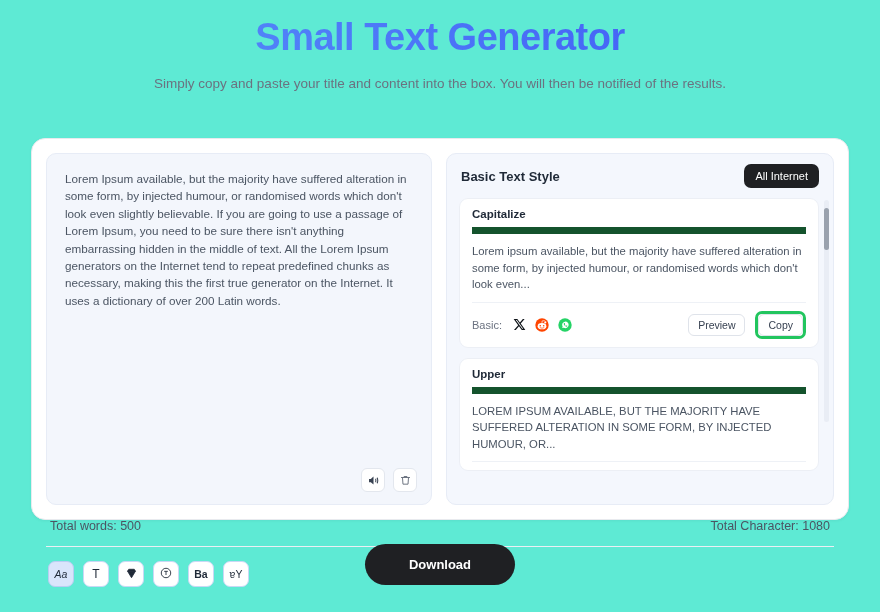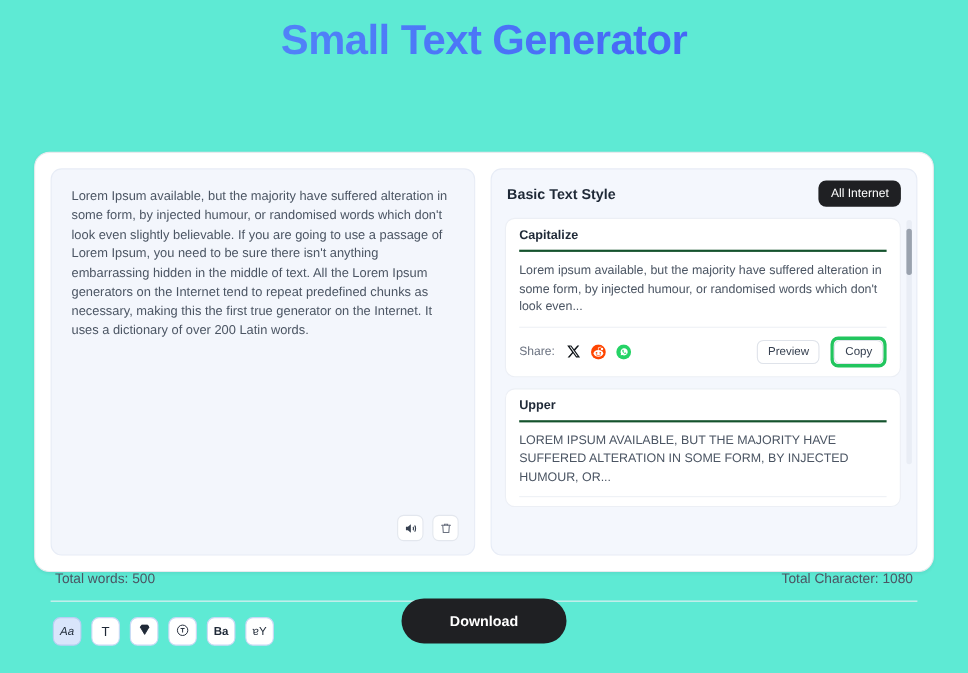--- a/index.html
+++ b/index.html
@@ -118,21 +118,21 @@
     background: #ffffff;
     border: 1px solid #eceff5;
     border-radius: 9px;
     padding: 9px 12px 8px 12px;
   }
   .style-name {
     font-size: 11.5px;
     font-weight: bold;
     color: #1f2937;
     padding-bottom: 7px;
-    border-bottom: 2px solid #14532d;
+    border-bottom: 7px solid #14532d;
   }
   .style-text {
     font-size: 11.3px;
     line-height: 16.5px;
     color: #4b5563;
     padding: 9px 0 9px 0;
     border-bottom: 1px solid #eef1f6;
   }
   .style-foot {
     display: flex;
@@ -209,20 +209,21 @@
     cursor: pointer;
   }
 </style>
 </head>
 <body>
 
 <div class="page">
 
   <div class="hdr">
     <div class="title">Small Text Generator</div>
+    <div class="subtitle">Simply copy and paste your title and content into the box. You will then be notified of the results.</div>
   </div>
 
   <div class="card">
     <div class="cols">
 
       <div class="editor">
         <div class="editor-text">Lorem Ipsum available, but the majority have suffered alteration in some form, by injected humour, or randomised words which don't look even slightly believable. If you are going to use a passage of Lorem Ipsum, you need to be sure there isn't anything embarrassing hidden in the middle of text. All the Lorem Ipsum generators on the Internet tend to repeat predefined chunks as necessary, making this the first true generator on the Internet. It uses a dictionary of over 200 Latin words.</div>
         <div class="editor-tools">
           <div class="tool-btn">
             <svg width="13" height="13" viewBox="0 0 16 16" fill="none" stroke="#374151" stroke-width="1.3" stroke-linejoin="round">
@@ -247,21 +248,21 @@
           <button class="all-preview">All Internet</button>
         </div>
 
         <div class="style-list">
 
           <div class="style-card">
             <div class="style-name">Capitalize</div>
             <div class="style-text">Lorem ipsum available, but the majority have suffered alteration in some form, by injected humour, or randomised words which don't look even...</div>
             <div class="style-foot">
               <div class="share-grp">
-                <span class="share-lbl">Share:</span>
+                <span class="share-lbl">Basic:</span>
                 <span class="ico-btn">
                   <svg width="13" height="13" viewBox="0 0 24 24" fill="#0f1419">
                     <path d="M18.2 2h3.3l-7.2 8.3L22.8 22h-6.6l-5.2-6.8L5.1 22H1.8l7.7-8.8L1.2 2h6.8l4.7 6.2L18.2 2zm-1.2 18h1.8L7.1 3.9H5.2L17 20z"></path>
                   </svg>
                 </span>
                 <span class="ico-btn">
                   <svg width="14" height="14" viewBox="0 0 24 24">
                     <circle cx="12" cy="12" r="11.5" fill="#ff4500"></circle>
                     <ellipse cx="12" cy="14" rx="7.5" ry="5.3" fill="#fff"></ellipse>
                     <circle cx="9.1" cy="13.3" r="1.35" fill="#ff4500"></circle>

